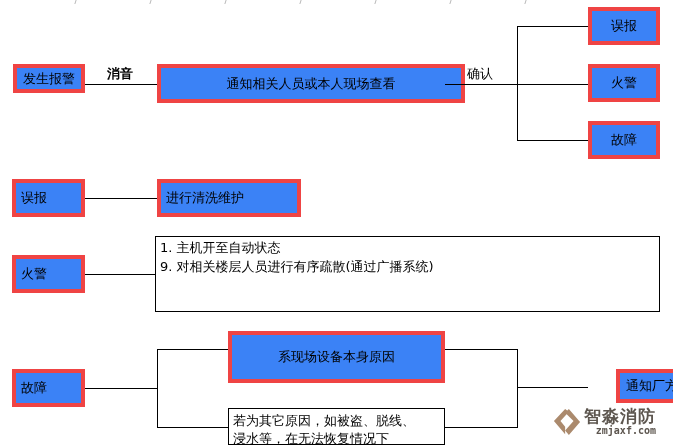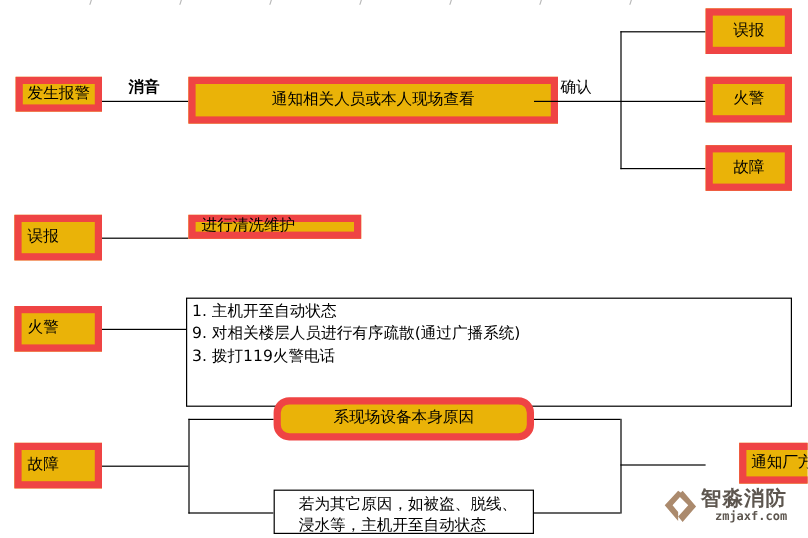--- a/index.html
+++ b/index.html
@@ -1,37 +1,37 @@
 <!DOCTYPE html>
 <html><head>
 <meta charset="utf-8">
 <style>
   html,body{margin:0;padding:0;}
   body{
     width:673px;height:448px;position:relative;background:#ffffff;
     font-family:"DejaVu Sans",sans-serif;color:#000;overflow:hidden;
   }
   .box{
-    position:absolute;border:6px solid #ef4444;background:#eab308;
+    position:absolute;border:4px solid #ef4444;background:#3b82f6;
     box-sizing:border-box;font-size:13px;line-height:1.2;
     display:flex;align-items:center;
   }
   .box.center{justify-content:center;text-align:center;}
   .box.left{justify-content:flex-start;padding-left:5px;}
   .multibox{
     position:absolute;border:1px solid #000;background:#fff;
     box-sizing:border-box;font-size:13px;
   }
   .hline{position:absolute;height:1px;background:#000;}
   .vline{position:absolute;width:1px;background:#000;}
   .edge-label{position:absolute;font-size:13px;line-height:13px;background:#fff;padding:0 1px;}
   .tick{position:absolute;top:0;width:1px;height:4px;background:#b9b9b9;transform:skewX(-18deg);}
   .bigline{display:block;line-height:19px;padding-left:4px;white-space:nowrap;}
   .big{padding-top:1px;}
-  .two-line{padding-top:3px;padding-left:20px;}
+  .two-line{padding-top:3px;padding-left:4px;}
   .two-line span{display:block;line-height:18px;white-space:nowrap;}
   .logo{position:absolute;left:553px;top:407px;display:flex;align-items:center;}
   .logo-text{margin-left:3px;}
   .logo-brand{font-size:17px;font-weight:bold;letter-spacing:1px;line-height:17px;}
   .logo-domain{font-size:10px;font-weight:bold;line-height:12px;font-family:"DejaVu Sans Mono",monospace;text-align:right;}
 </style>
 </head>
 <body>
 
 <div class="tick" style="left:75px"></div>
@@ -55,41 +55,40 @@
 <div class="vline" style="left:517px;top:26px;height:115px;"></div>
 <div class="hline" style="left:517px;top:26px;width:71px;"></div>
 <div class="hline" style="left:517px;top:140px;width:71px;"></div>
 
 <div class="box center" style="left:588px;top:7px;width:72px;height:38px;">误报</div>
 <div class="box center" style="left:588px;top:64px;width:72px;height:38px;">火警</div>
 <div class="box center" style="left:588px;top:121px;width:72px;height:38px;">故障</div>
 
 <div class="box left" style="left:12px;top:179px;width:73px;height:38px;">误报</div>
 <div class="hline" style="left:85px;top:198px;width:72px;"></div>
-<div class="box left" style="left:157px;top:179px;width:144px;height:20px;">进行清洗维护</div>
+<div class="box left" style="left:157px;top:179px;width:144px;height:38px;">进行清洗维护</div>
 
 <div class="box left" style="left:12px;top:255px;width:73px;height:38px;">火警</div>
 <div class="hline" style="left:85px;top:274px;width:70px;"></div>
-<div class="multibox big" style="left:155px;top:248px;width:505px;height:91px;">
+<div class="multibox big" style="left:155px;top:236px;width:505px;height:76px;">
   <span class="bigline">1. 主机开至自动状态</span>
   <span class="bigline">9. 对相关楼层人员进行有序疏散(通过广播系统)</span>
-  <span class="bigline">3. 拨打119火警电话</span>
 </div>
 
 <div class="box left" style="left:12px;top:369px;width:73px;height:38px;">故障</div>
 <div class="hline" style="left:85px;top:388px;width:72px;"></div>
 <div class="vline" style="left:157px;top:349px;height:79px;"></div>
 <div class="hline" style="left:157px;top:349px;width:71px;"></div>
 <div class="hline" style="left:157px;top:427px;width:71px;"></div>
 
-<div class="box center" style="left:228px;top:331px;width:217px;height:36px;border-radius:13px;">系现场设备本身原因</div>
+<div class="box center" style="left:228px;top:331px;width:217px;height:52px;">系现场设备本身原因</div>
 
 <div class="multibox two-line" style="left:228px;top:408px;width:217px;height:37px;">
   <span>若为其它原因，如被盗、脱线、</span>
-  <span>浸水等，主机开至自动状态</span>
+  <span>浸水等，在无法恢复情况下</span>
 </div>
 
 <div class="hline" style="left:445px;top:349px;width:72px;"></div>
 <div class="hline" style="left:445px;top:427px;width:72px;"></div>
 <div class="vline" style="left:517px;top:349px;height:79px;"></div>
 <div class="hline" style="left:517px;top:387px;width:71px;"></div>
 
 <div class="box center" style="left:616px;top:369px;width:72px;height:34px;">通知厂方</div>
 
 <div class="logo">

